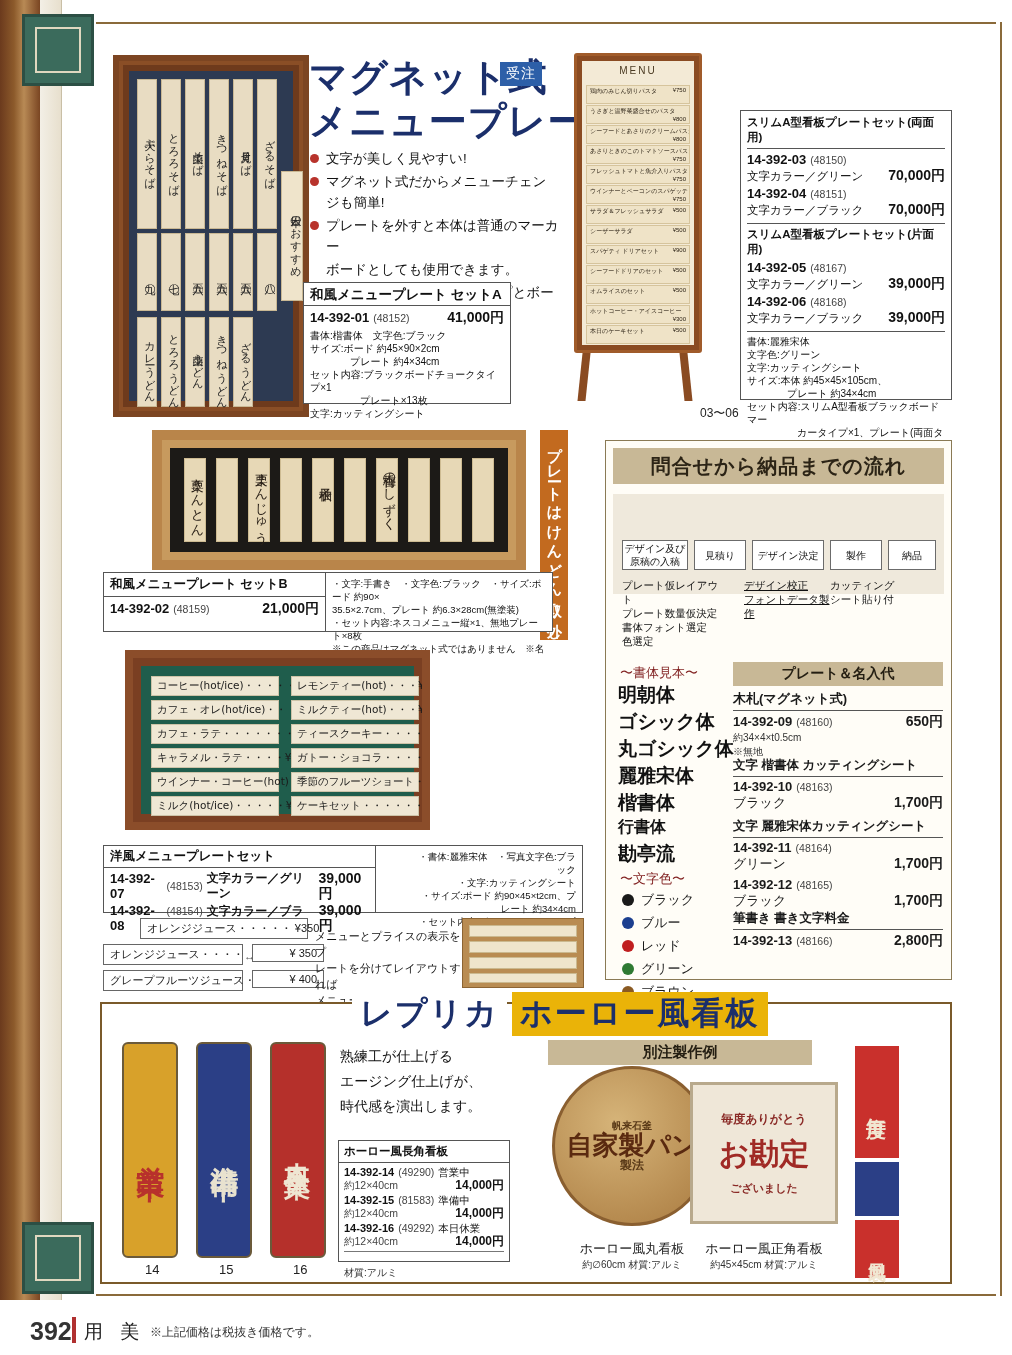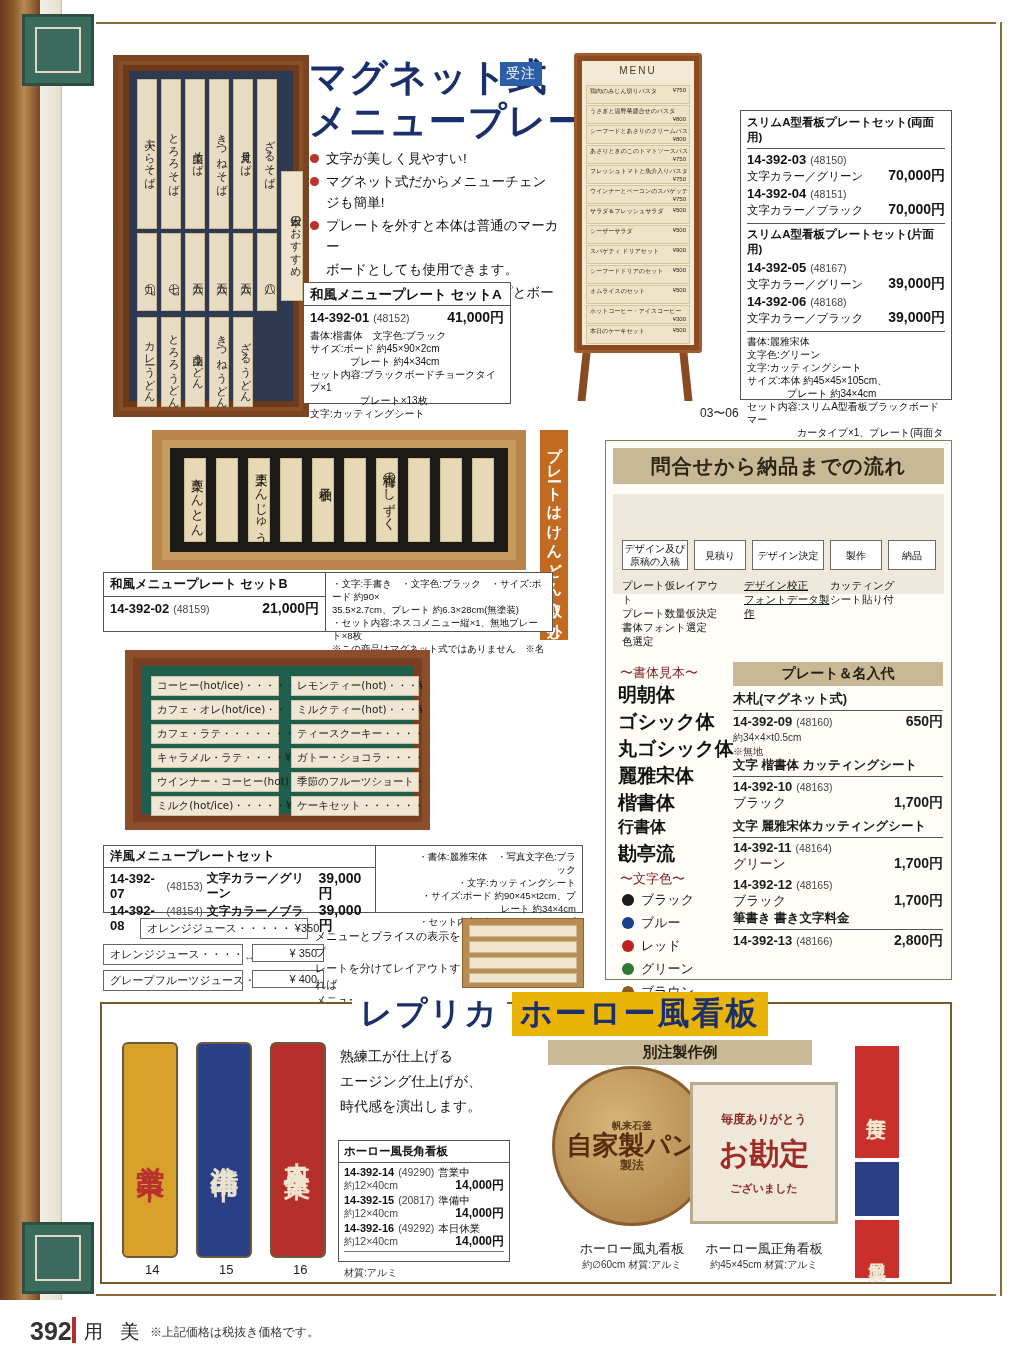--- a/index.html
+++ b/index.html
@@ -638,21 +638,21 @@
         <span class="code" style="font-size:11px;">14-392-14</span>
         <span class="sub">(49290)</span>
         <span>営業中</span>
       </div>
       <div class="row">
         <span class="sub">約12×40cm</span>
         <span class="price" style="font-size:12px;">14,000円</span>
       </div>
       <div class="row" style="margin-top:2px;">
         <span class="code" style="font-size:11px;">14-392-15</span>
-        <span class="sub">(20817)</span>
+        <span class="sub">(81583)</span>
         <span>準備中</span>
       </div>
       <div class="row">
         <span class="sub">約12×40cm</span>
         <span class="price" style="font-size:12px;">14,000円</span>
       </div>
       <div class="row" style="margin-top:2px;">
         <span class="code" style="font-size:11px;">14-392-16</span>
         <span class="sub">(49292)</span>
         <span>本日休業</span>

